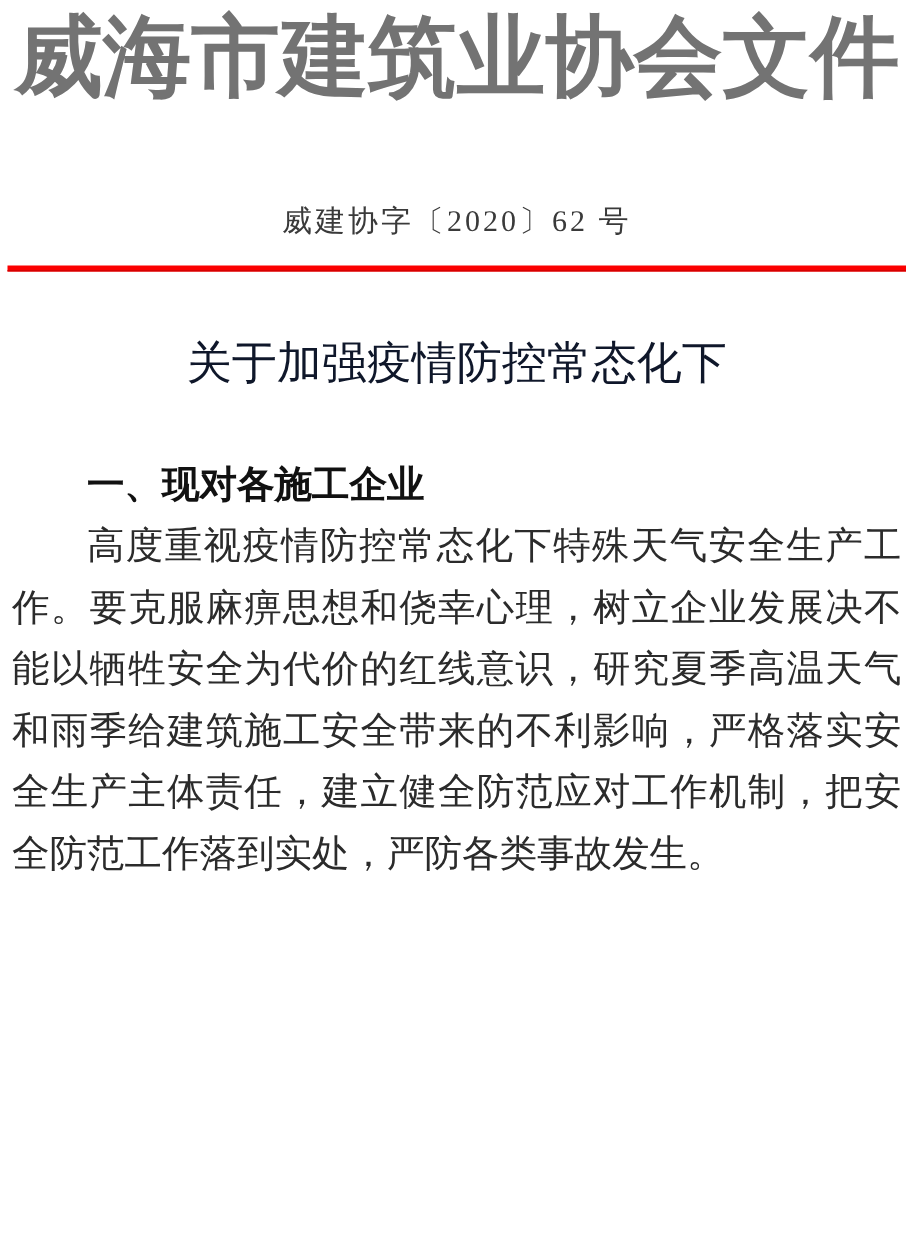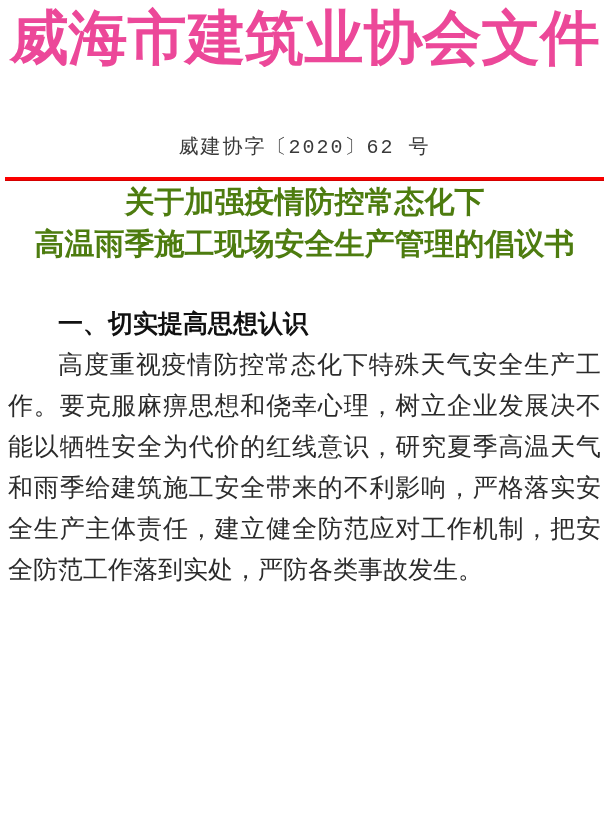--- a/index.html
+++ b/index.html
@@ -24,33 +24,34 @@
     white-space: nowrap;
     font-family: "DejaVu Serif", "Liberation Serif", serif;
   }
   .doc-number {
     margin-top: 64px;
     text-align: center;
     font-size: 20px;
     line-height: 24px;
     color: #3a3a3a;
     letter-spacing: 2px;
-    font-family: Liberation Mono, monospace;
+    font-family: Liberation Serif, serif;
   }
   .red-rule {
     margin: 17px 5px 0 5px;
     height: 4px;
     background: #fb0000;
     border-bottom: 1px solid #d40000;
   }
   .doc-title {
+    margin-top: 41px;
     text-align: center;
     font-family: "DejaVu Sans", "Liberation Sans", sans-serif;
-    font-weight: bold;
-    color: #4d7c0f;
+    font-weight: normal;
+    color: #0f172a;
     font-size: 30px;
     line-height: 42px;
   }
   .body-block {
     margin-top: 38px;
     padding: 0 8px;
     font-size: 25px;
     line-height: 41px;
     color: #2b2b2b;
     text-align: justify;
@@ -64,29 +65,28 @@
     font-family: "DejaVu Sans", "Liberation Sans", sans-serif;
     font-weight: bold;
     color: #111111;
   }
 </style>
 </head>
 <body>
 
 <div class="page">
 
-  <div class="org-title" style="color: #ec4899;">威海市建筑业协会文件</div>
+  <div class="org-title" style="color: #737373;">威海市建筑业协会文件</div>
 
   <div class="doc-number">威建协字〔2020〕62 号</div>
 
   <div class="red-rule"></div>
 
   <div class="doc-title">
     <div class="doc-title-line">关于加强疫情防控常态化下</div>
-    <div class="doc-title-line">高温雨季施工现场安全生产管理的倡议书</div>
   </div>
 
   <div class="body-block">
-    <p class="section-heading">一、切实提高思想认识</p>
+    <p class="section-heading">一、现对各施工企业</p>
     <p class="para">高度重视疫情防控常态化下特殊天气安全生产工作。要克服麻痹思想和侥幸心理，树立企业发展决不能以牺牲安全为代价的红线意识，研究夏季高温天气和雨季给建筑施工安全带来的不利影响，严格落实安全生产主体责任，建立健全防范应对工作机制，把安全防范工作落到实处，严防各类事故发生。</p>
   </div>
 
 </div>
 
 </body></html>

